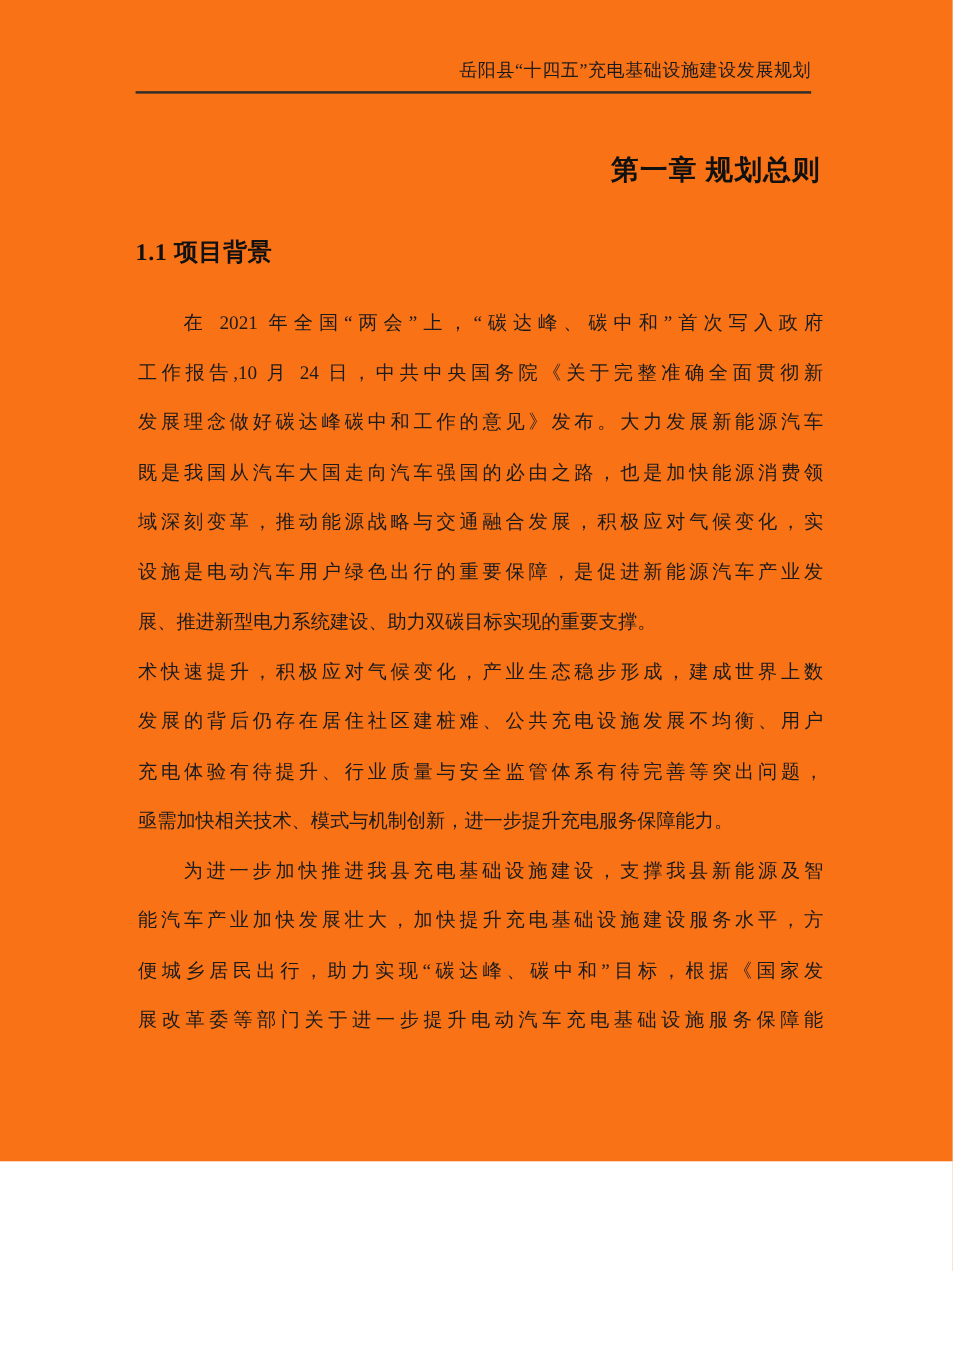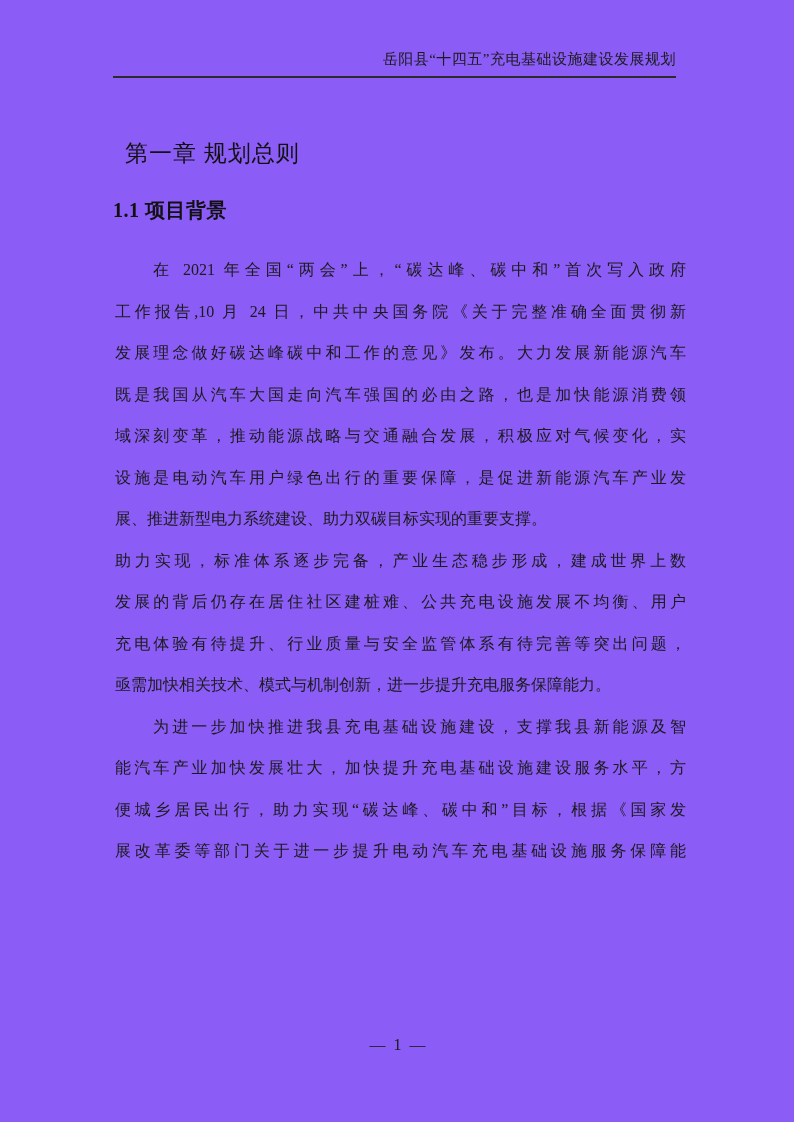--- a/index.html
+++ b/index.html
@@ -3,22 +3,22 @@
 <meta charset="utf-8">
 <style>
   html, body {
     margin: 0;
     padding: 0;
     background: #ffffff;
   }
   .page {
     position: relative;
     width: 794px;
-    height: 1122px;
-    background: #8b5cf6;
+    height: 968px;
+    background: #f97316;
     font-family: "Liberation Serif", "DejaVu Serif", serif;
     color: #1b1b1b;
     overflow: hidden;
   }
   
   .header-title {
     position: absolute;
     top: 48px;
     left: 113px;
     width: 563px;
@@ -36,24 +36,24 @@
     width: 563px;
     height: 0;
     border-top: 2.2px solid #2b2b2b;
   }
   
   .chapter-title {
     position: absolute;
     top: 126px;
     left: 113px;
     width: 571px;
-    margin: 12px;
-    text-align: left;
+    margin: 0;
+    text-align: right;
     font-size: 23px;
-    font-weight: normal;
+    font-weight: bold;
     letter-spacing: 1px;
     color: #111111;
   }
   
   .section-heading {
     position: absolute;
     top: 197px;
     left: 113px;
     width: 571px;
     margin: 0;
@@ -118,21 +118,21 @@
   <h2 class="section-heading">1.1 项目背景</h2>
 
   <div class="body-text">
       <div class="line first">在 2021 年全国“两会”上，“碳达峰、碳中和”首次写入政府</div>
       <div class="line">工作报告,10 月 24 日，中共中央国务院《关于完整准确全面贯彻新</div>
       <div class="line">发展理念做好碳达峰碳中和工作的意见》发布。大力发展新能源汽车</div>
       <div class="line">既是我国从汽车大国走向汽车强国的必由之路，也是加快能源消费领</div>
       <div class="line">域深刻变革，推动能源战略与交通融合发展，积极应对气候变化，实</div>
       <div class="line">设施是电动汽车用户绿色出行的重要保障，是促进新能源汽车产业发</div>
       <div class="line last">展、推进新型电力系统建设、助力双碳目标实现的重要支撑。</div>
-      <div class="line">助力实现，标准体系逐步完备，产业生态稳步形成，建成世界上数</div>
+      <div class="line">术快速提升，积极应对气候变化，产业生态稳步形成，建成世界上数</div>
       <div class="line">发展的背后仍存在居住社区建桩难、公共充电设施发展不均衡、用户</div>
       <div class="line">充电体验有待提升、行业质量与安全监管体系有待完善等突出问题，</div>
       <div class="line last">亟需加快相关技术、模式与机制创新，进一步提升充电服务保障能力。</div>
       <div class="line first">为进一步加快推进我县充电基础设施建设，支撑我县新能源及智</div>
       <div class="line">能汽车产业加快发展壮大，加快提升充电基础设施建设服务水平，方</div>
       <div class="line">便城乡居民出行，助力实现“碳达峰、碳中和”目标，根据《国家发</div>
       <div class="line last fill">展改革委等部门关于进一步提升电动汽车充电基础设施服务保障能</div>
     </div>
 
   <div class="footer">

